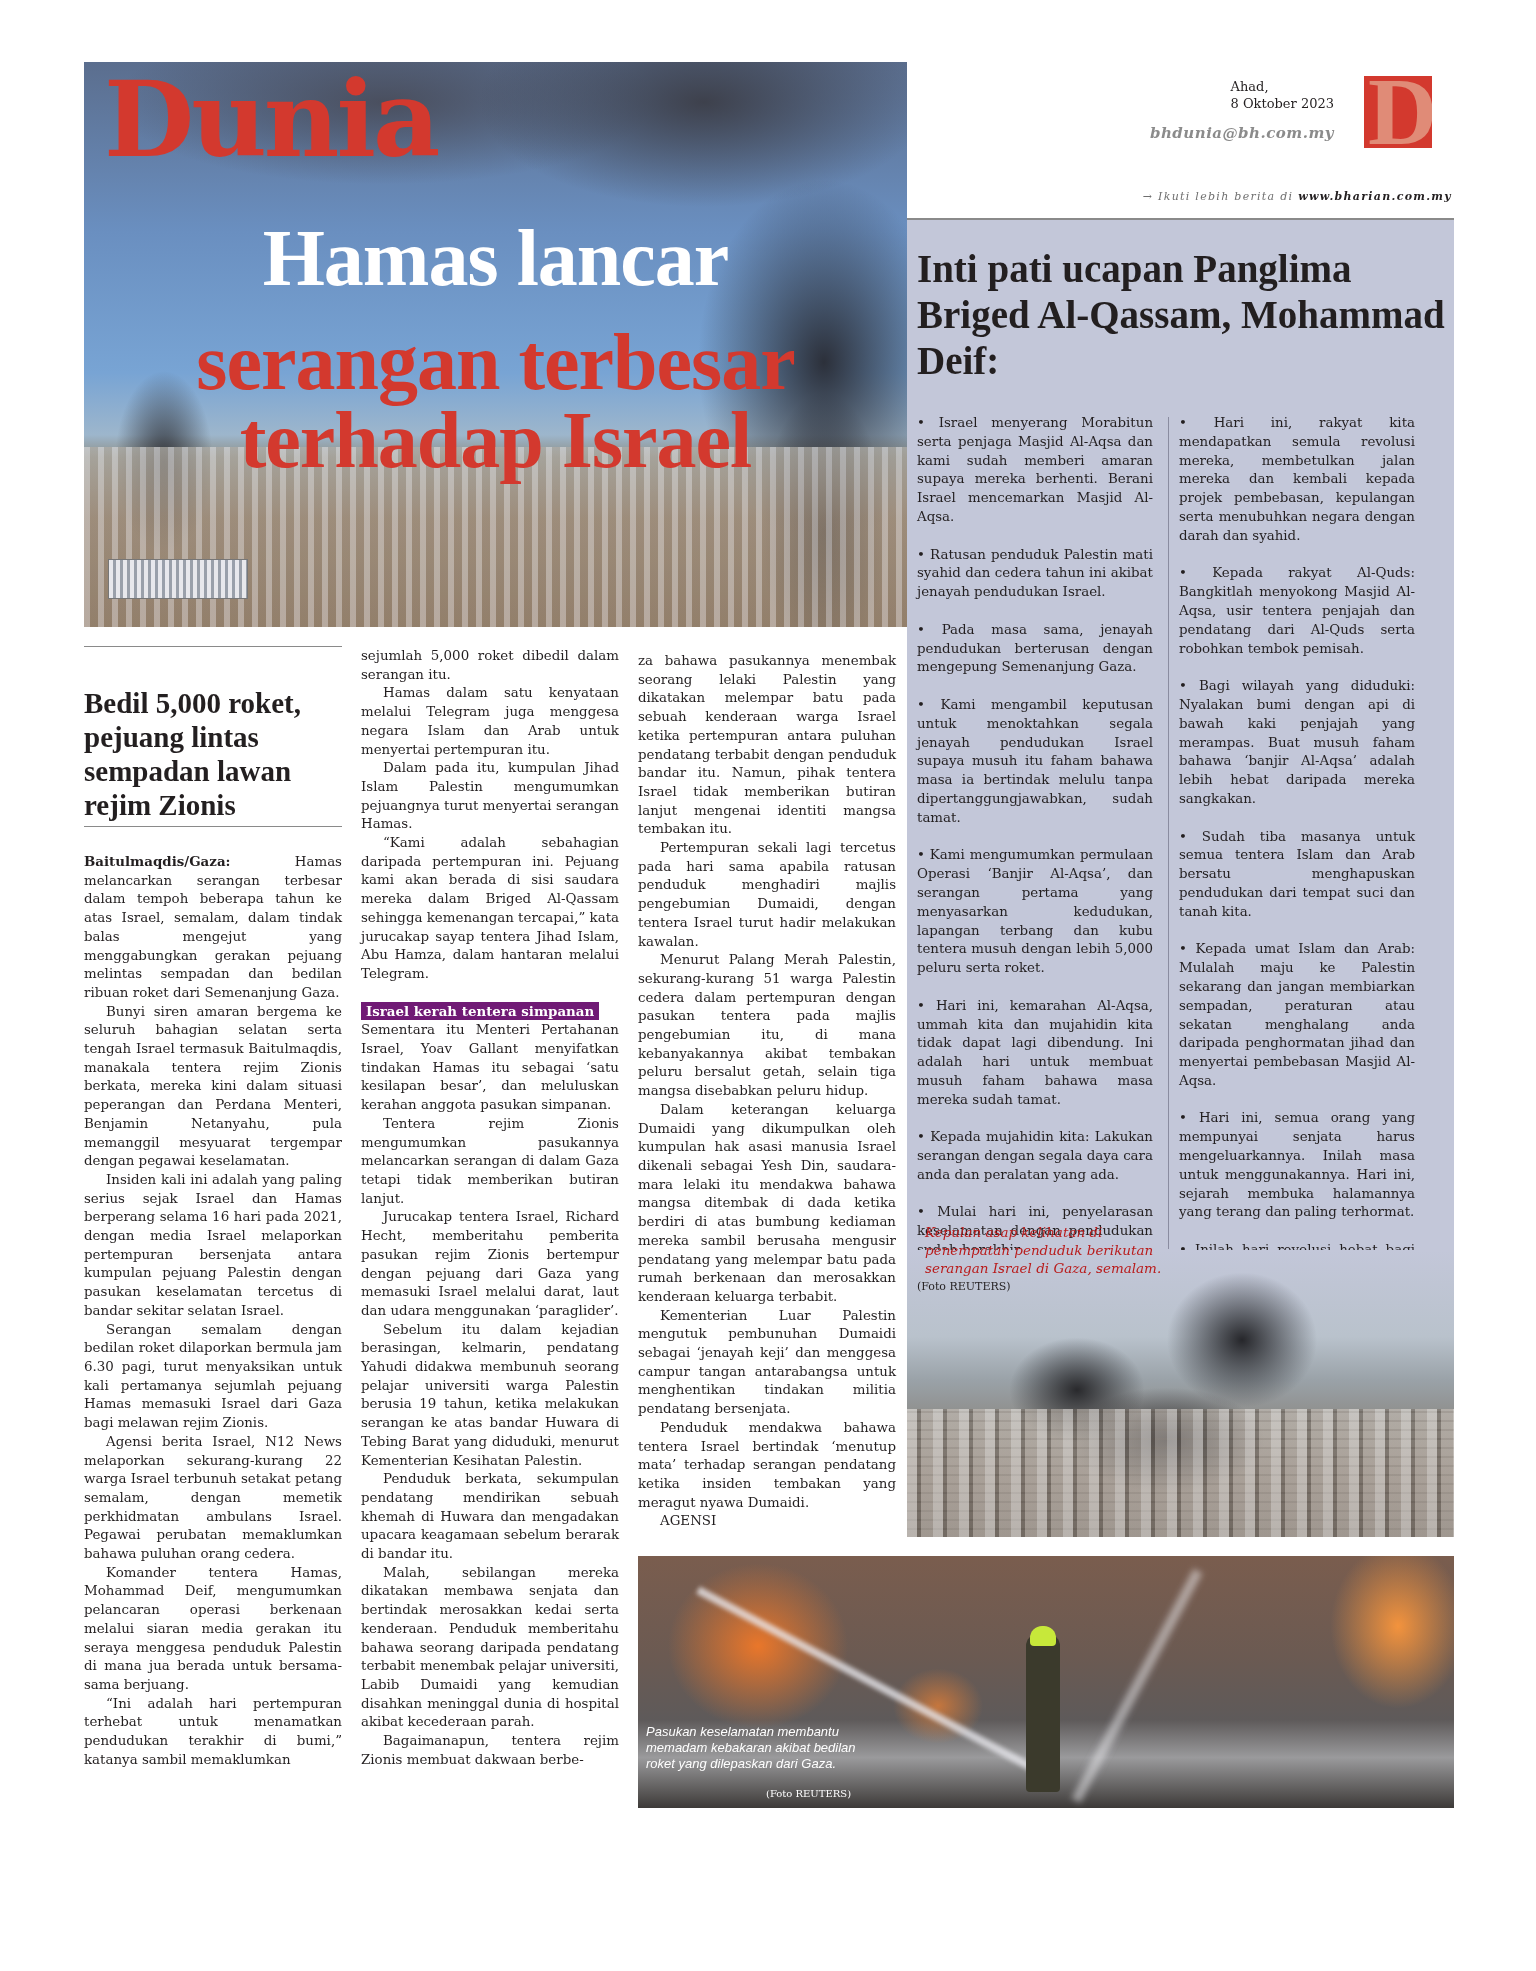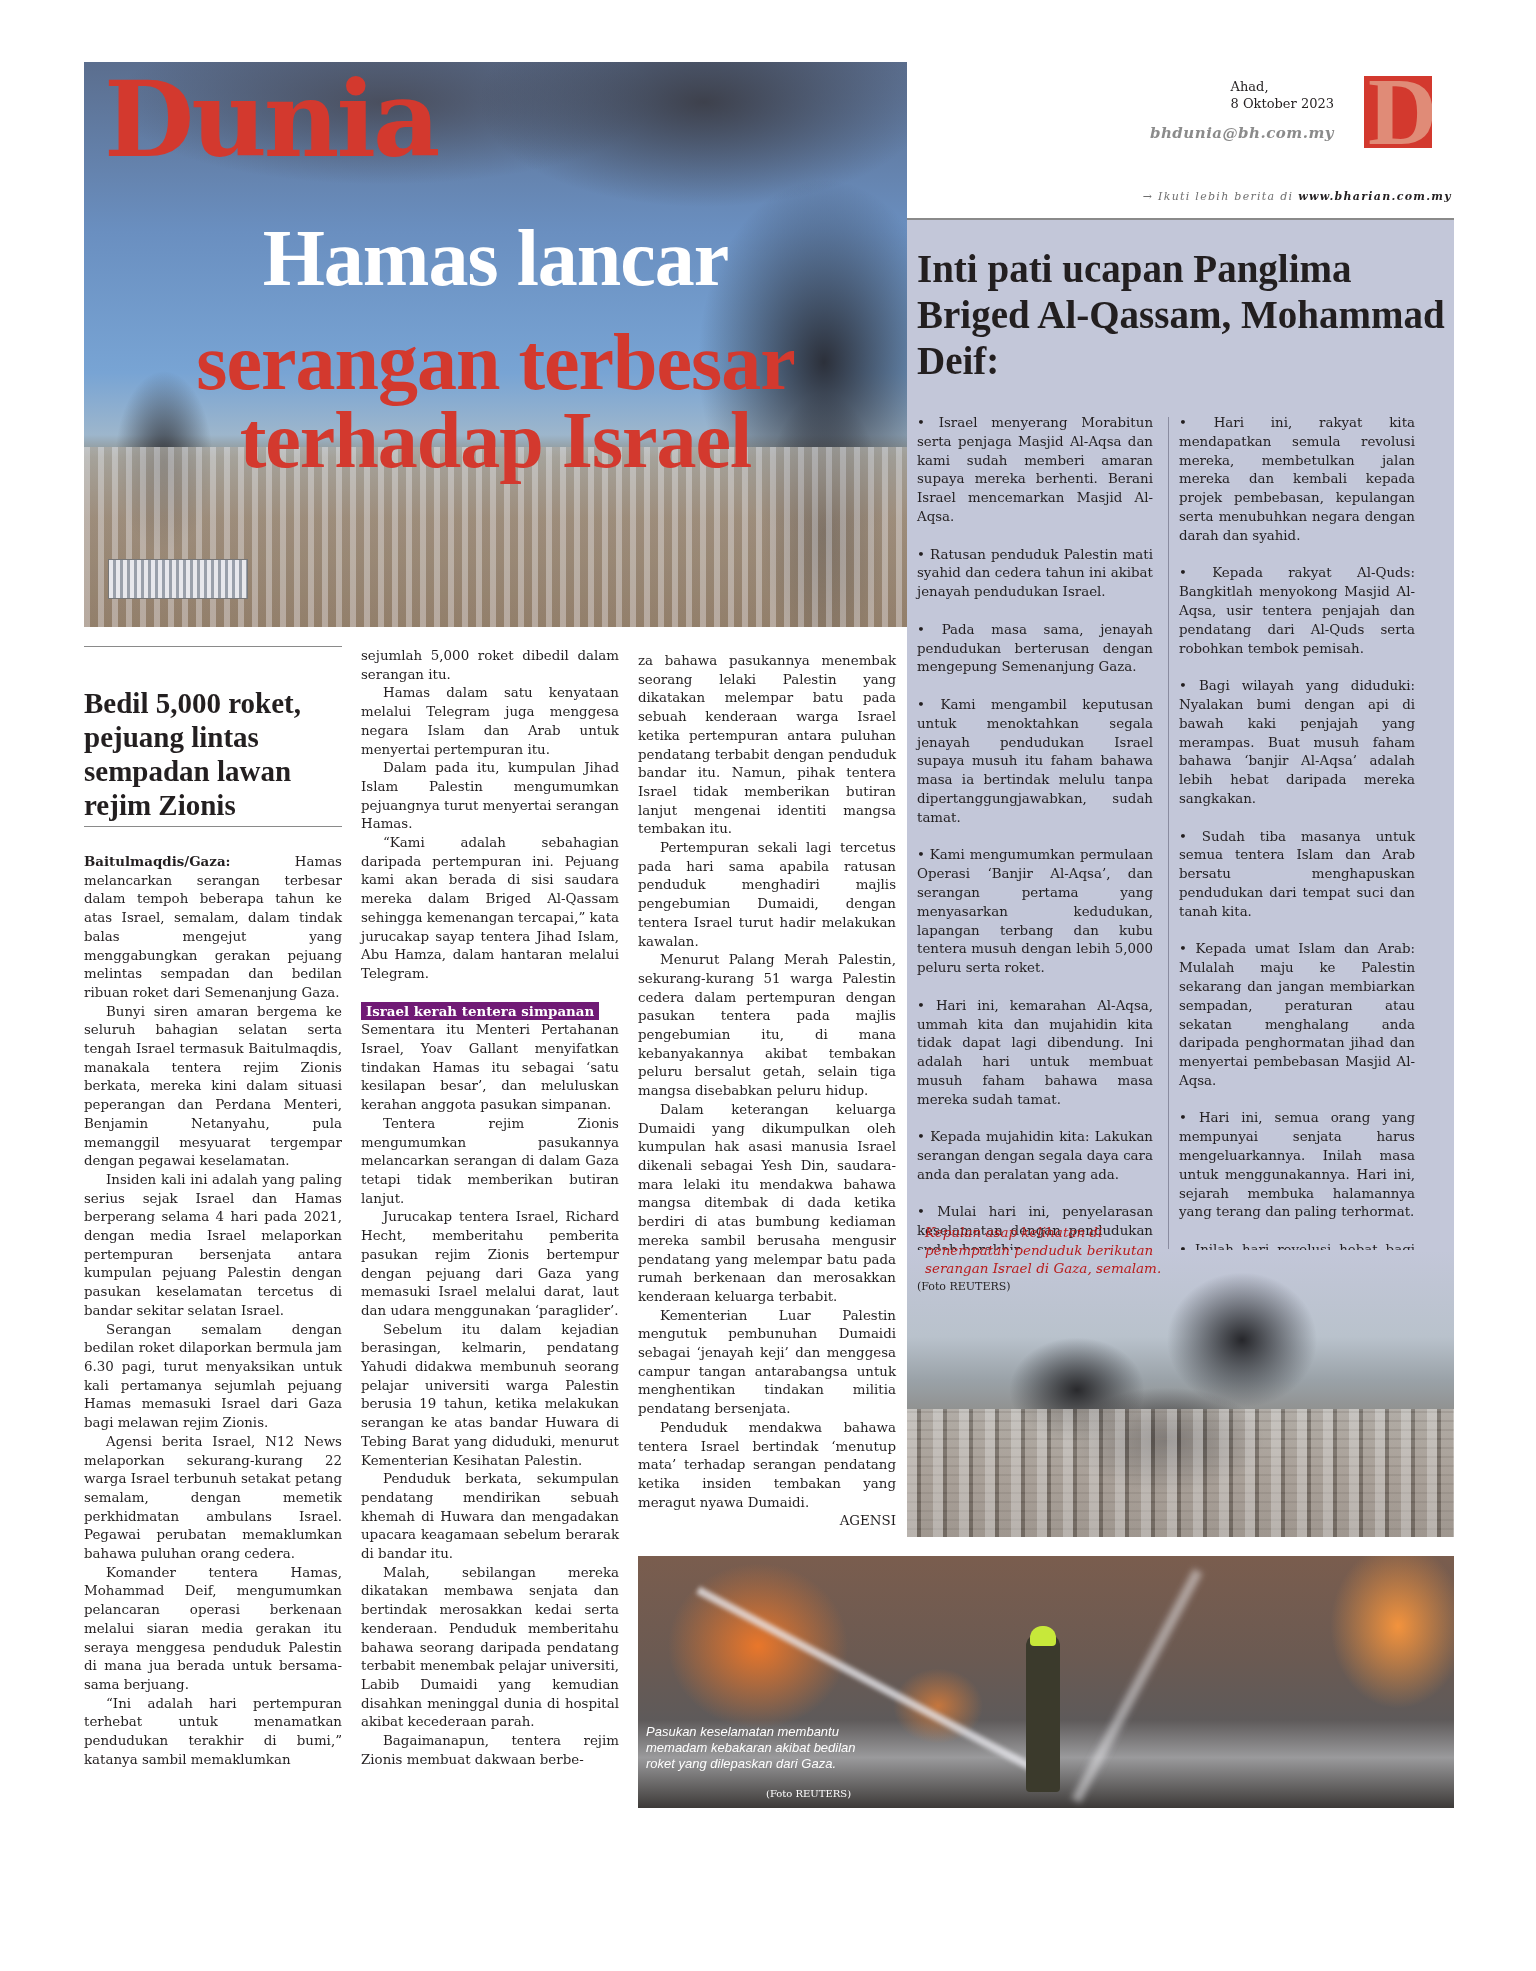--- a/index.html
+++ b/index.html
@@ -83,21 +83,21 @@
   .rule { position: absolute; height: 1px; background: #8a8a8a; }
   .sub-headline { position: absolute; left: 84px; top: 686px; width: 260px; font-family: "Liberation Serif", serif; font-size: 29px; line-height: 34px; color: #231f20; }
   .col { position: absolute; width: 258px; font-size: 13.4px; line-height: 18.7px; text-align: justify; color: #231f20; }
   .col p { text-indent: 22px; }
   .col p.no-indent { text-indent: 0; }
   .col1 { left: 84px; top: 852px; }
   .col2 { left: 361px; top: 647px; }
   .col3 { left: 638px; top: 652px; }
   .dateline { font-weight: bold; }
   .subhead { display: inline-block; margin-top: 18px; background: #701a75; color: #ffffff; font-weight: bold; font-size: 13.4px; padding: 0 5px; line-height: 18px; }
-  .agensi { text-align: right; }
+  .agensi { }
 
   
   .fire-photo {
     position: absolute; left: 638px; top: 1556px; width: 816px; height: 252px; overflow: hidden;
     background:
       radial-gradient(ellipse 120px 110px at 120px 90px, rgba(240,120,40,0.95), rgba(200,70,30,0) 75%),
       radial-gradient(ellipse 90px 110px at 760px 70px, rgba(250,150,60,0.95), rgba(220,90,30,0) 75%),
       radial-gradient(ellipse 60px 50px at 300px 150px, rgba(240,130,50,0.7), rgba(240,130,50,0) 75%),
       linear-gradient(to bottom, #7a5d4e 0%, #6b5a52 40%, #5e5a5a 65%, #9a9a9c 80%, #3d3a38 100%);
   }
@@ -132,21 +132,21 @@
   <span>→ Ikuti lebih berita di </span><b>www.bharian.com.my</b>
 </div>
 
 <div class="rule" style="left:84px; top:646px; width:258px;"></div>
 <h2 class="sub-headline">Bedil 5,000 roket, pejuang lintas sempadan lawan rejim Zionis</h2>
 <div class="rule" style="left:84px; top:826px; width:258px;"></div>
 
 <div class="col col1">
   <p class="no-indent"><span class="dateline">Baitulmaqdis/Gaza:</span><span> Hamas melancarkan serangan terbesar dalam tempoh beberapa tahun ke atas Israel, semalam, dalam tindak balas mengejut yang menggabungkan gerakan pejuang melintas sempadan dan bedilan ribuan roket dari Semenanjung Gaza.</span></p>
   <p>Bunyi siren amaran bergema ke seluruh bahagian selatan serta tengah Israel termasuk Baitulmaqdis, manakala tentera rejim Zionis berkata, mereka kini dalam situasi peperangan dan Perdana Menteri, Benjamin Netanyahu, pula memanggil mesyuarat tergempar dengan pegawai keselamatan.</p>
-  <p>Insiden kali ini adalah yang paling serius sejak Israel dan Hamas berperang selama 4 hari pada 2021, dengan media Israel melaporkan pertempuran bersenjata antara kumpulan pejuang Palestin dengan pasukan keselamatan tercetus di bandar sekitar selatan Israel.</p>
+  <p>Insiden kali ini adalah yang paling serius sejak Israel dan Hamas berperang selama 16 hari pada 2021, dengan media Israel melaporkan pertempuran bersenjata antara kumpulan pejuang Palestin dengan pasukan keselamatan tercetus di bandar sekitar selatan Israel.</p>
   <p>Serangan semalam dengan bedilan roket dilaporkan bermula jam 6.30 pagi, turut menyaksikan untuk kali pertamanya sejumlah pejuang Hamas memasuki Israel dari Gaza bagi melawan rejim Zionis.</p>
   <p>Agensi berita Israel, N12 News melaporkan sekurang-kurang 22 warga Israel terbunuh setakat petang semalam, dengan memetik perkhidmatan ambulans Israel. Pegawai perubatan memaklumkan bahawa puluhan orang cedera.</p>
   <p>Komander tentera Hamas, Mohammad Deif, mengumumkan pelancaran operasi berkenaan melalui siaran media gerakan itu seraya menggesa penduduk Palestin di mana jua berada untuk bersama-sama berjuang.</p>
   <p>“Ini adalah hari pertempuran terhebat untuk menamatkan pendudukan terakhir di bumi,” katanya sambil memaklumkan</p>
 </div>
 
 <div class="col col2">
   <p class="no-indent">sejumlah 5,000 roket dibedil dalam serangan itu.</p>
   <p>Hamas dalam satu kenyataan melalui Telegram juga menggesa negara Islam dan Arab untuk menyertai pertempuran itu.</p>
   <p>Dalam pada itu, kumpulan Jihad Islam Palestin mengumumkan pejuangnya turut menyertai serangan Hamas.</p>

